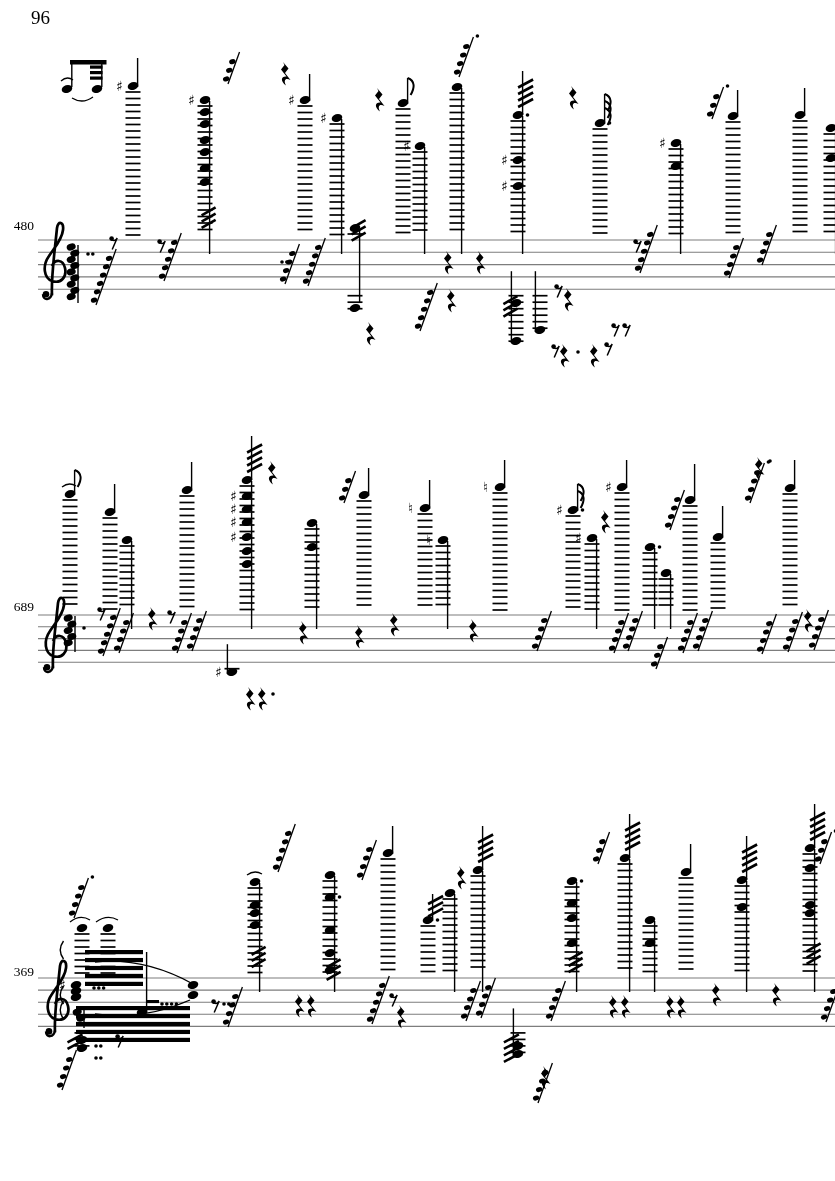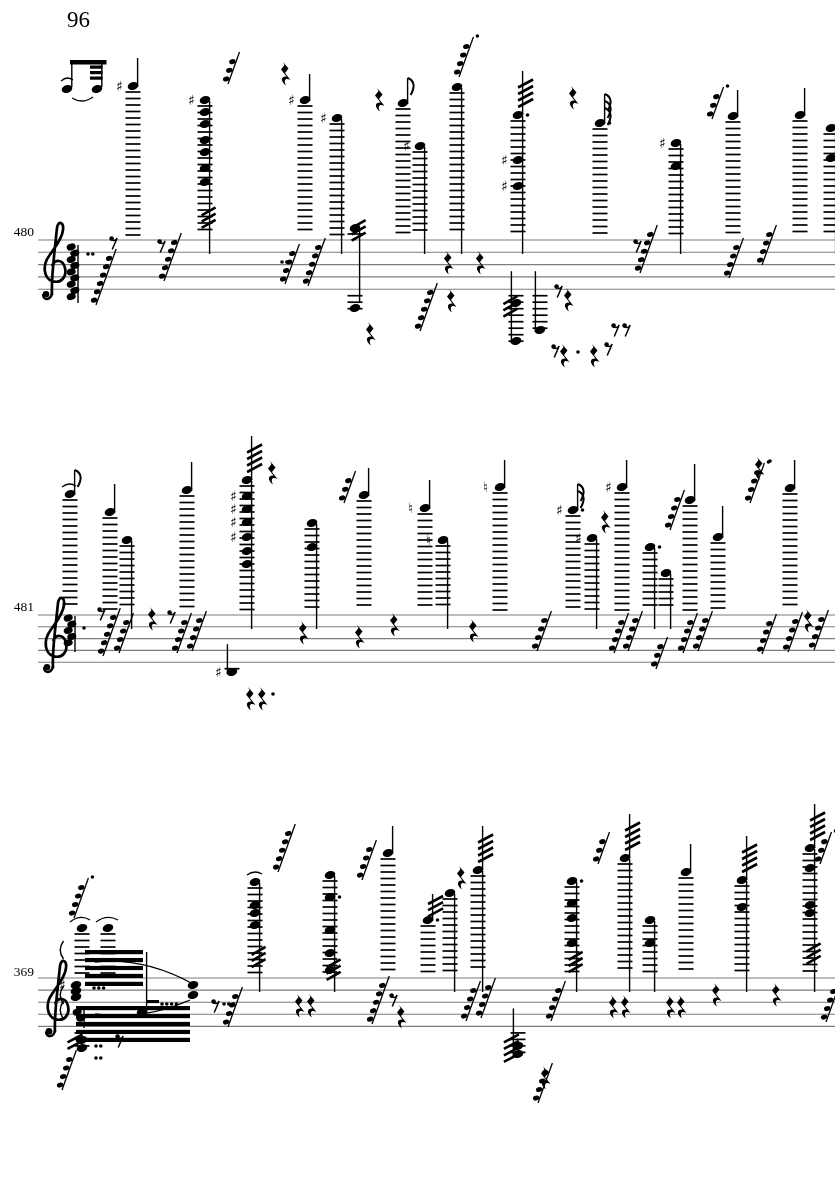--- a/index.html
+++ b/index.html
@@ -1,21 +1,21 @@
 <!DOCTYPE html>
 <html><head>
 <meta charset="utf-8">
 <style>
   html,body{margin:0;padding:0;background:#e8e8e8;}
   #page{position:relative;width:835px;height:1181px;background:#ffffff;overflow:hidden;
         font-family:"Liberation Serif",serif;color:#000;}
   #score-svg{position:absolute;left:0;top:0;}
-  #page-number{position:absolute;left:31px;top:7px;font-size:23px;margin-left:36px;}
+  #page-number{position:absolute;left:31px;top:7px;font-size:19px;}
   .measure-number{position:absolute;width:32px;text-align:right;font-size:13.5px;}
-  #m0{left:2px;top:224px}
+  #m0{left:2px;top:218px}
   #m1{left:2px;top:599px}
   #m2{left:2px;top:964px}
 </style>
 </head>
 <body>
 
 <div id="page">
   <svg id="score-svg" width="835" height="1181" viewBox="0 0 835 1181">
       <line x1="38" y1="240" x2="835" y2="240" stroke="#7d7d7d" stroke-width="1.1"></line>
       <line x1="38" y1="252.3" x2="835" y2="252.3" stroke="#7d7d7d" stroke-width="1.1"></line>
@@ -1317,15 +1317,15 @@
       <ellipse cx="824.4064864864865" cy="841.6486486486486" rx="3.3" ry="2.4" fill="#000000" transform="rotate(-18 824.4064864864865 841.6486486486486)"></ellipse>
       <circle cx="835.52" cy="831" r="1.8" fill="#000000"></circle>
       <line x1="826" y1="1022" x2="840.4" y2="982" stroke="#000000" stroke-width="1.3"></line>
       <ellipse cx="824.1446808510639" cy="1017.0425531914893" rx="3.3" ry="2.4" fill="#000000" transform="rotate(-18 824.1446808510639 1017.0425531914893)"></ellipse>
       <ellipse cx="827.2085106382979" cy="1008.531914893617" rx="3.3" ry="2.4" fill="#000000" transform="rotate(-18 827.2085106382979 1008.531914893617)"></ellipse>
       <ellipse cx="830.2723404255319" cy="1000.0212765957447" rx="3.3" ry="2.4" fill="#000000" transform="rotate(-18 830.2723404255319 1000.0212765957447)"></ellipse>
       <ellipse cx="833.336170212766" cy="991.5106382978723" rx="3.3" ry="2.4" fill="#000000" transform="rotate(-18 833.336170212766 991.5106382978723)"></ellipse>
     </svg>
   <div id="page-number">96</div>
   <div id="m0" class="measure-number">480</div>
-  <div id="m1" class="measure-number">481</div>
+  <div id="m1" class="measure-number">689</div>
   <div id="m2" class="measure-number">369</div>
 </div>
 
 </body></html>

